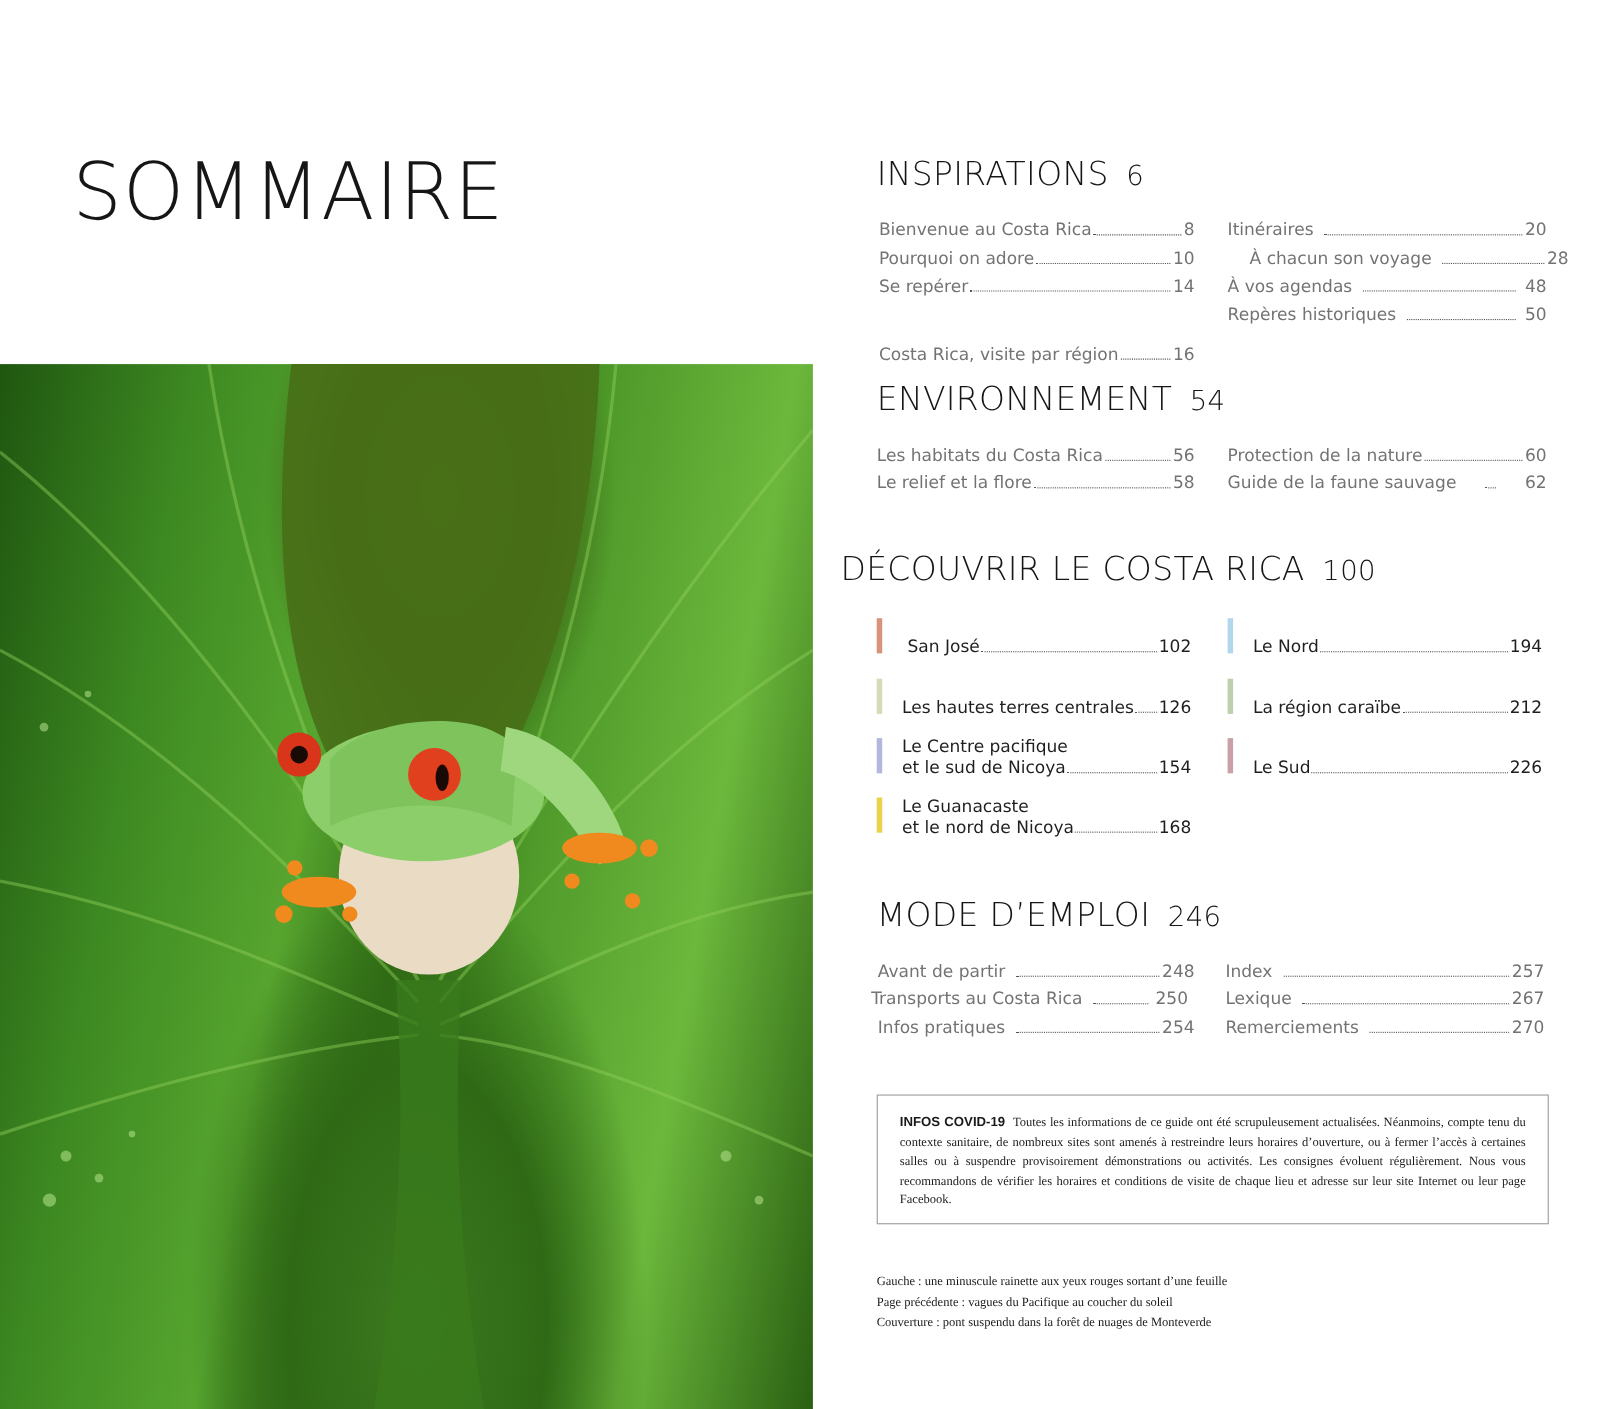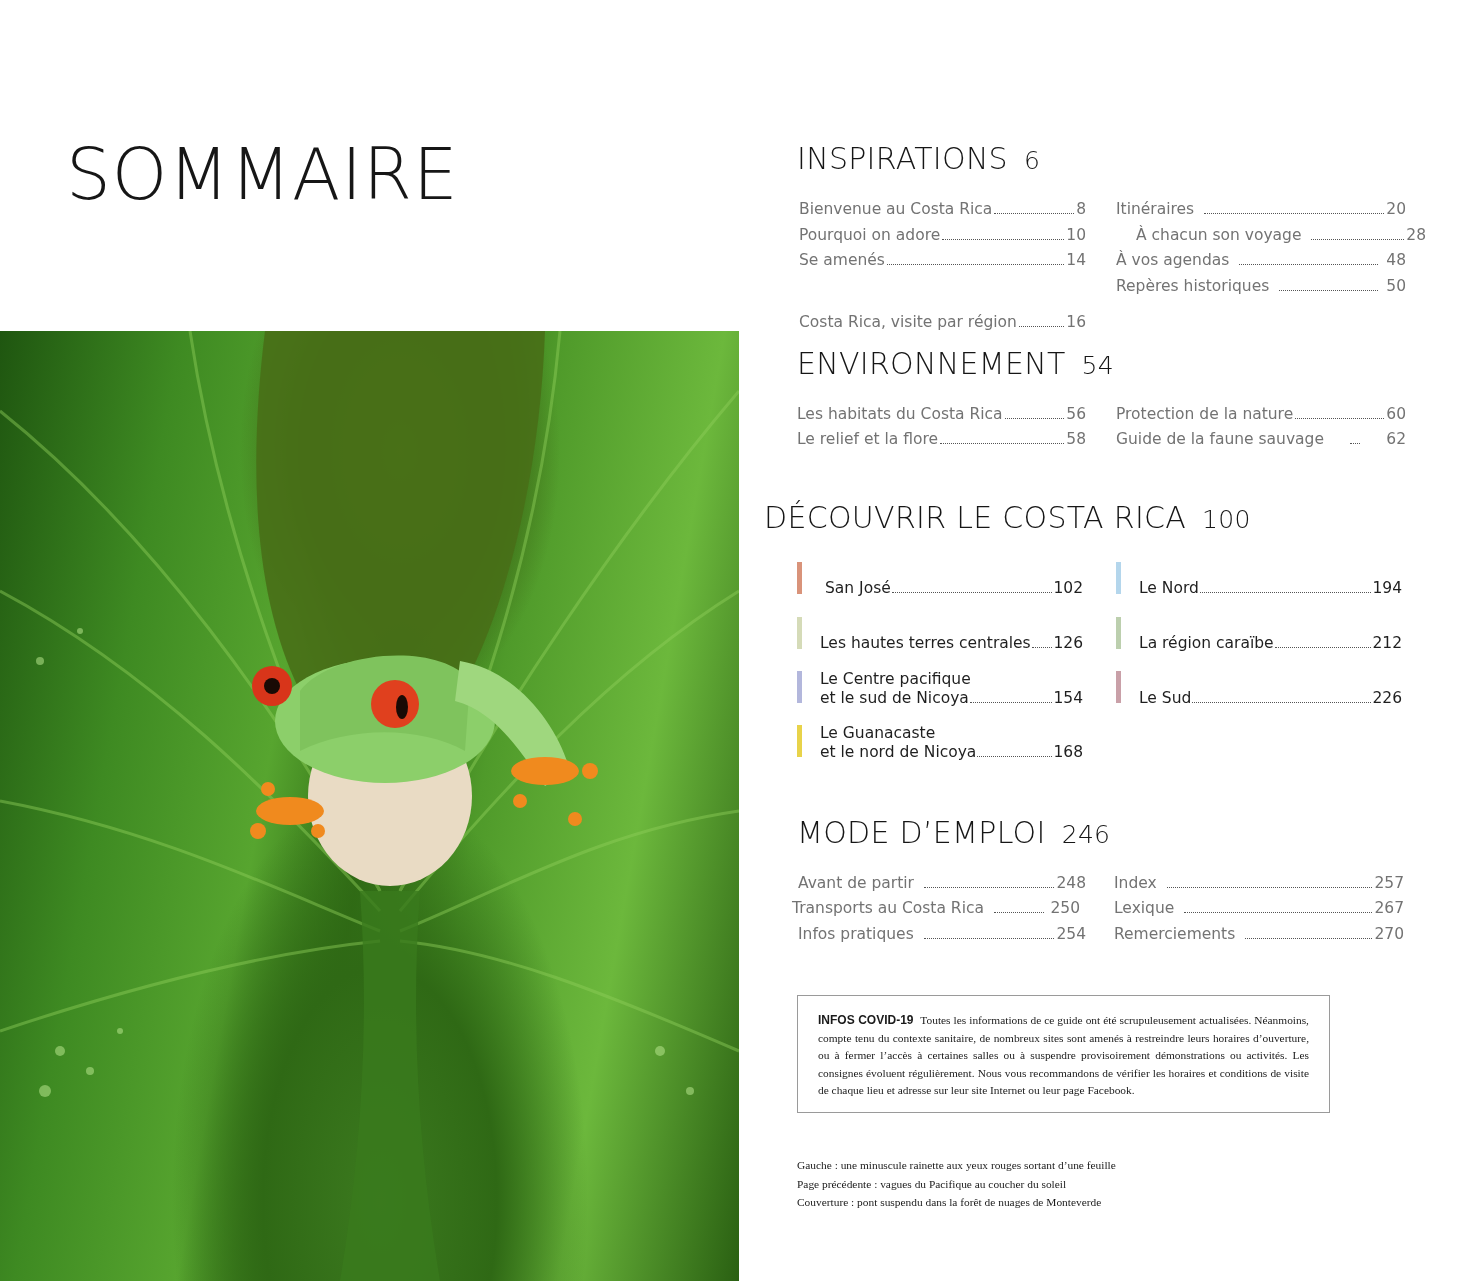--- a/index.html
+++ b/index.html
@@ -46,21 +46,21 @@
   }
   .region .bar { position: absolute; left: 0; top: 0; width: 5px; height: 32px; }
   .region .txt { position: absolute; left: 23px; right: 0; bottom: 0; }
   .region .line1 { display: block; line-height: 19px; }
   .region .line2 { display: flex; align-items: baseline; line-height: 19px; }
   .region .dots {
     flex: 1 1 auto; border-bottom: 1.5px dotted #555; height: 1px; margin: 0 1px 4px 1px;
   }
 
   .covid {
-    position: absolute; left: 797px; top: 995px; width: 533px; height: 118px;
+    position: absolute; left: 797px; top: 995px; width: 611px; height: 118px;
     border: 1.5px solid #9a9a9a; padding: 16px 20px 0 20px;
     font-family: "Liberation Serif", serif; font-size: 11.4px; line-height: 17.6px; color: #1a1a1a;
     text-align: justify;
   }
   .covid .lead { font-family: "Liberation Sans", sans-serif; font-weight: bold; font-size: 12px; margin-right: 4px; }
 
   .captions {
     position: absolute; left: 797px; top: 1156px;
     font-family: "Liberation Serif", serif; font-size: 11.4px; line-height: 18.5px; color: #1a1a1a;
   }
@@ -134,21 +134,21 @@
       <span class="label">Bienvenue au Costa Rica</span>
       <span class="dots"></span>
       <span class="pg">8</span>
     </div>
   <div class="entry" style="left:799px; top:226px; width:287px;">
       <span class="label">Pourquoi on adore</span>
       <span class="dots"></span>
       <span class="pg">10</span>
     </div>
   <div class="entry" style="left:799px; top:251px; width:287px;">
-      <span class="label">Se amenés</span>
+      <span class="label">Se repérer</span>
       <span class="dots"></span>
       <span class="pg">14</span>
     </div>
   <div class="entry" style="left:799px; top:277px; width:287px;margin-top:36px;">
       <span class="label">Costa Rica, visite par région</span>
       <span class="dots"></span>
       <span class="pg">16</span>
     </div>
 
   <div class="entry" style="left:1116px; top:200px; width:290px;">

